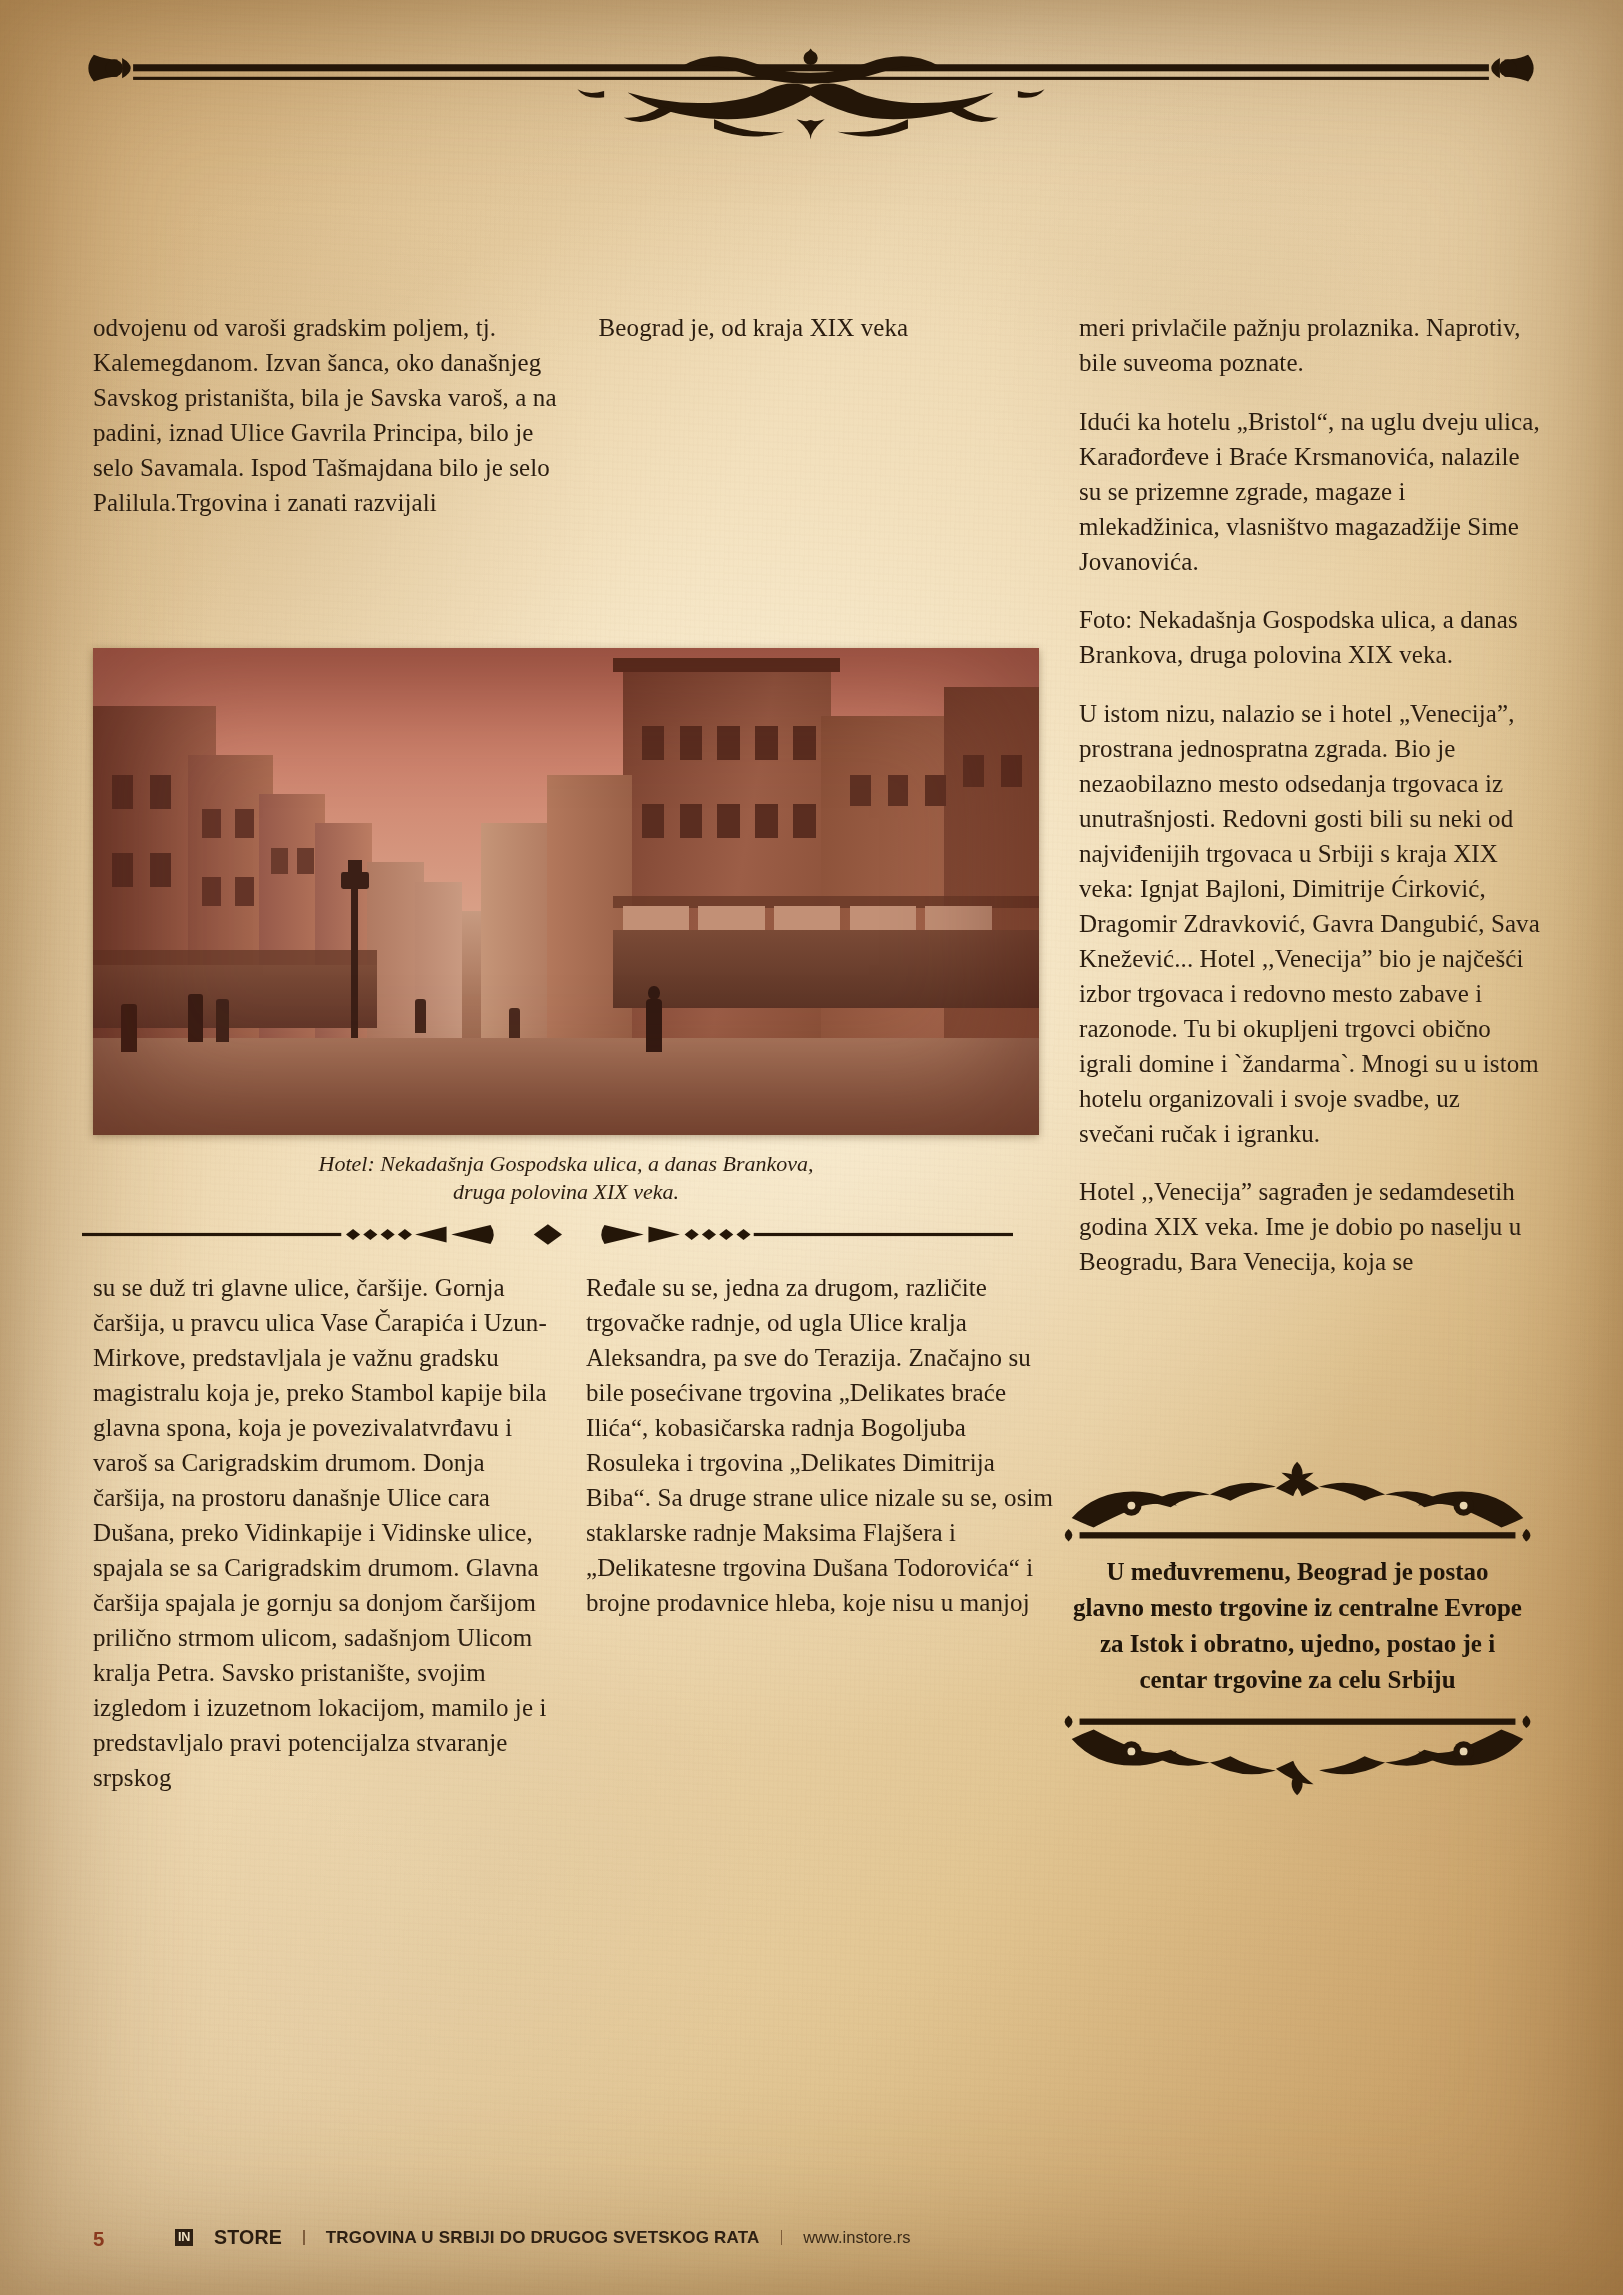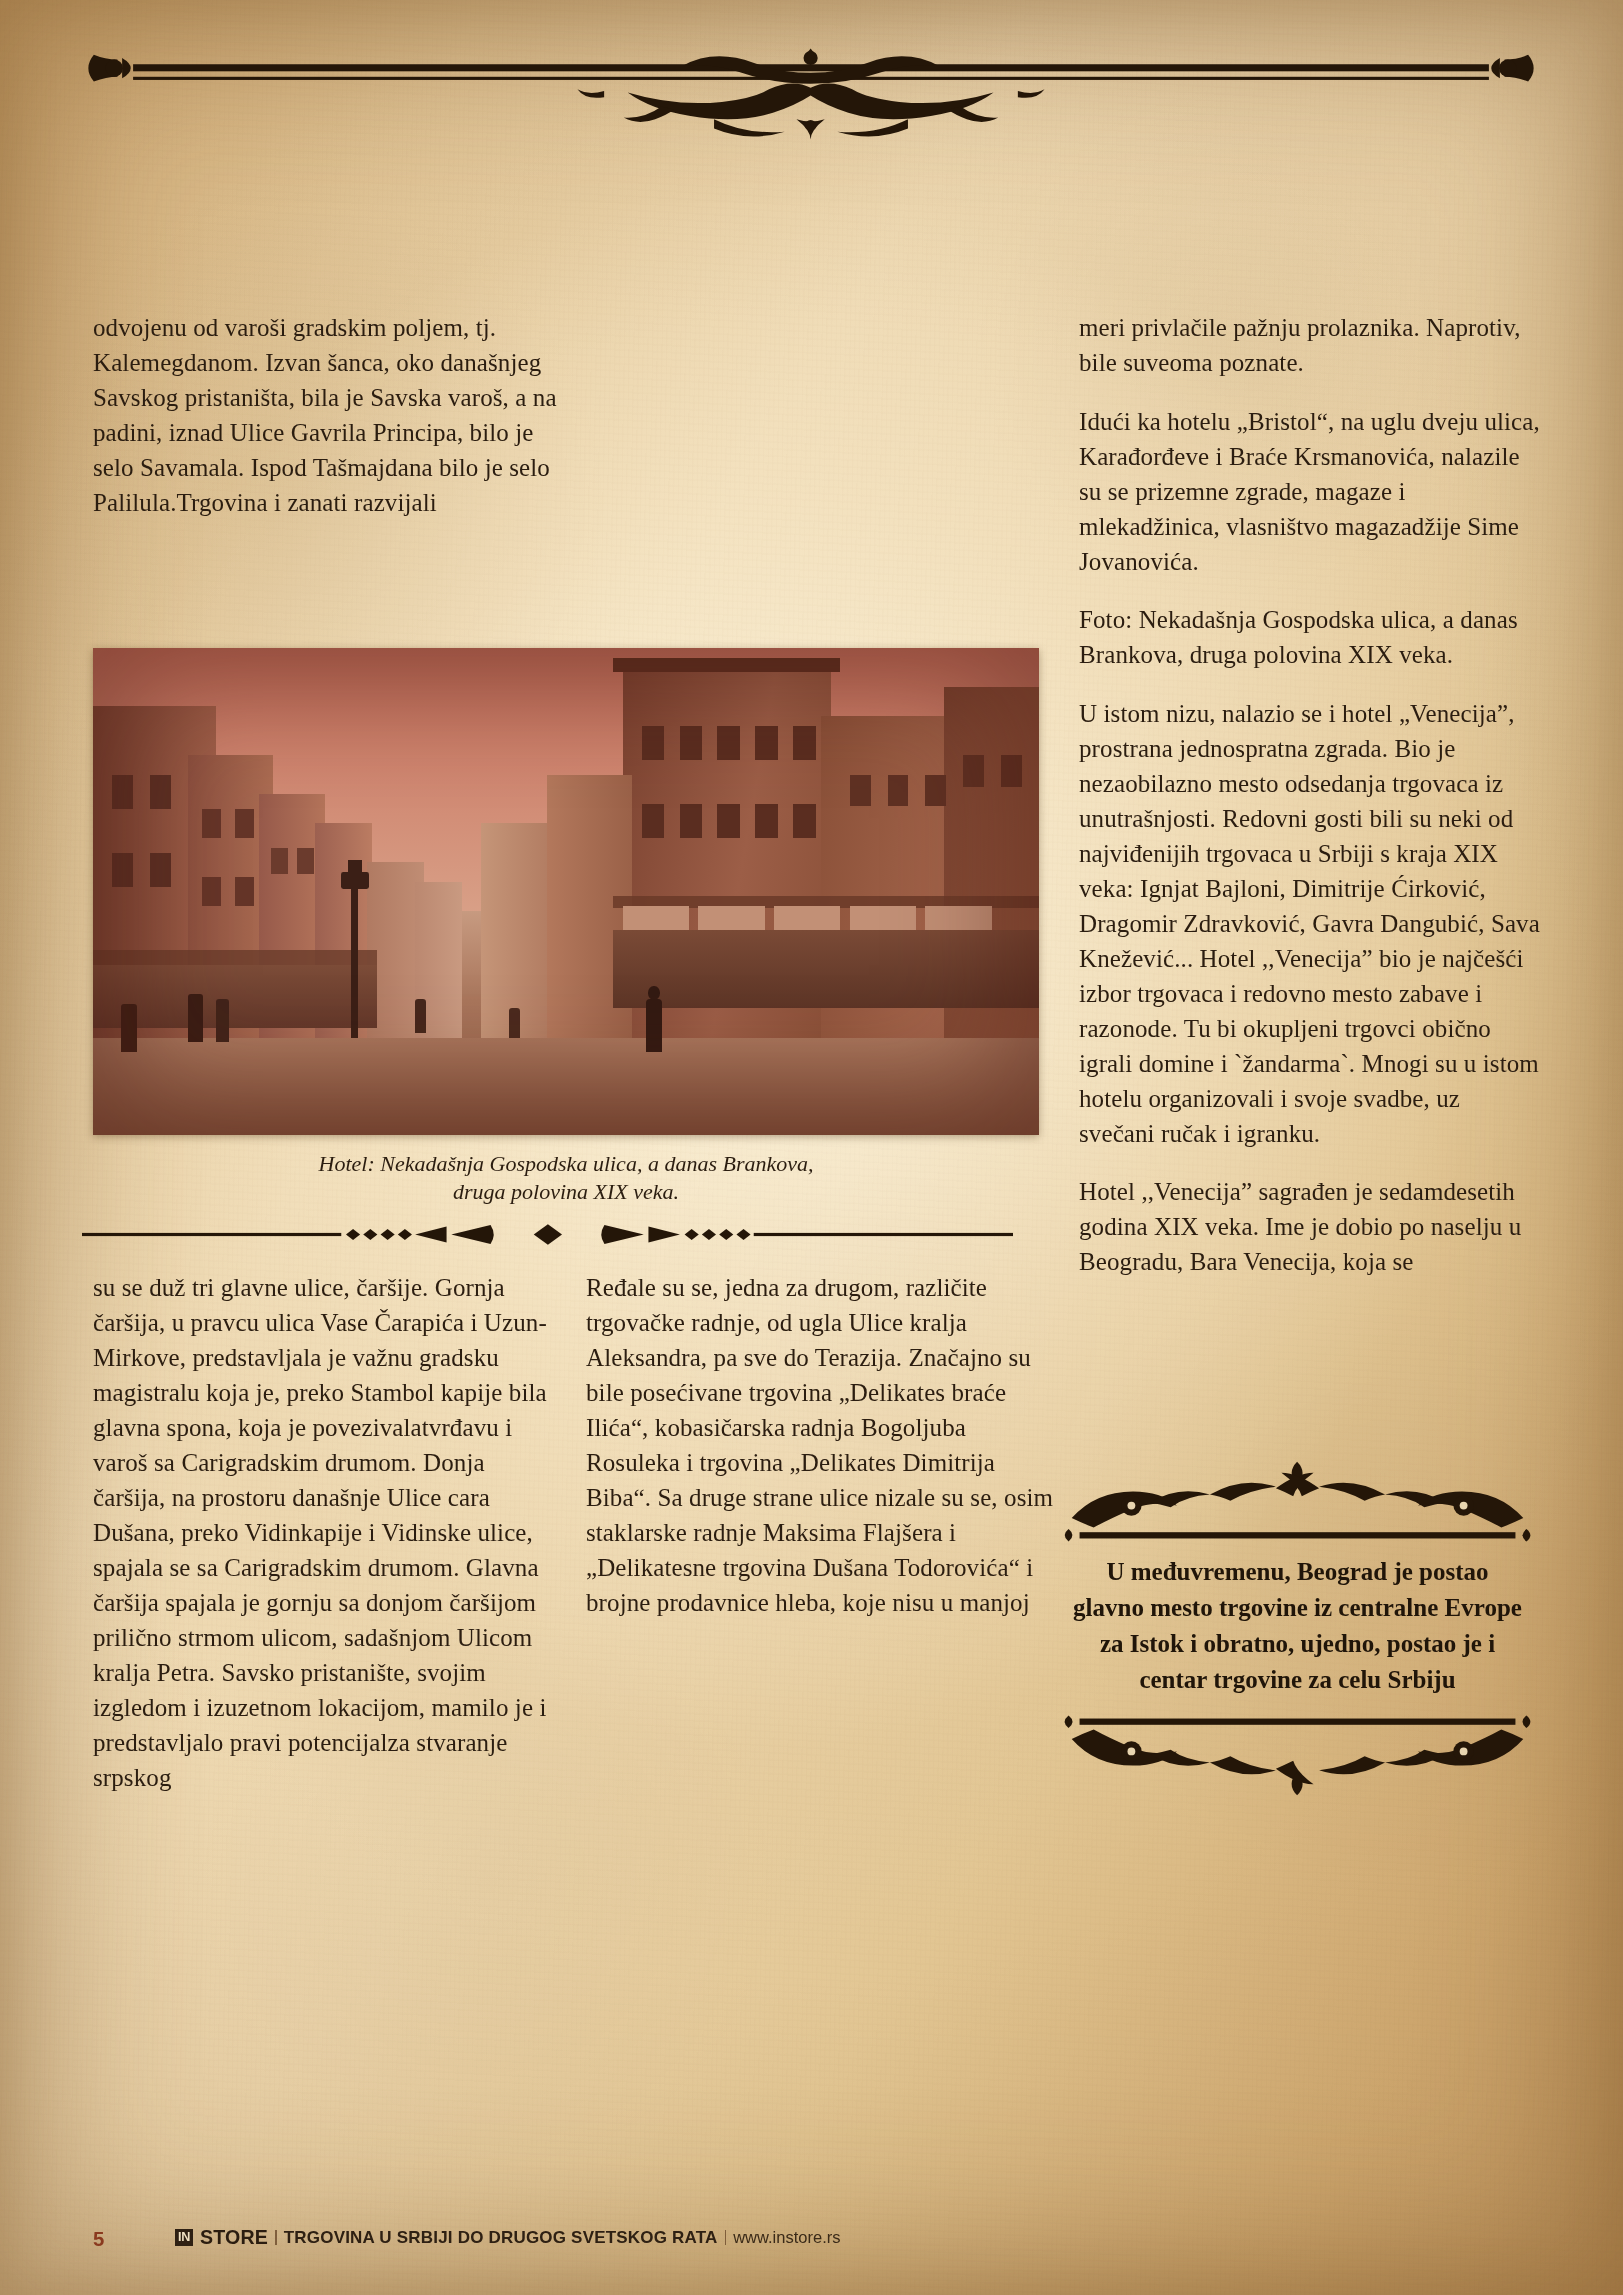--- a/index.html
+++ b/index.html
@@ -183,21 +183,21 @@
     font-weight: bold;
     font-size: 20.4px;
     color: #8a3a1f;
   }
   .footer-bar {
     position: absolute;
     left: 82px;
     top: 0px;
     display: flex;
     align-items: center;
-    gap: 7px;
+    gap: 21px;
     font-family: "Liberation Sans", sans-serif;
     font-size: 16.5px;
     color: #2e2013;
     white-space: nowrap;
   }
   .logo-mark {
     display: inline-block;
     background: #2e2013;
     color: #efe0c2;
     font-weight: bold;
@@ -270,20 +270,21 @@
   </svg>
 </div>
 
 <div class="content">
 
   <div class="col col-1">
     <p class="body">odvojenu od varoši gradskim poljem, tj.  Kalemegdanom. Izvan šanca, oko današnjeg Savskog pristaništa, bila je Savska varoš, a na padini, iznad Ulice Gavrila Principa, bilo je selo Savamala. Ispod Tašmajdana bilo je selo Palilula.Trgovina i zanati razvijali</p>
   </div>
 
   <div class="col col-2">
+    <p class="body indent">Beograd je, od kraja XIX veka</p>
   </div>
 
   <div class="col col-3">
     <p class="body">meri privlačile pažnju prolaznika. Naprotiv, bile suveoma poznate.</p>
     <p class="body">Idući ka hotelu „Bristol“, na uglu dveju ulica, Karađorđeve i Braće Krsmanovića, nalazile su se prizemne zgrade, magaze i mlekadžinica, vlasništvo magazadžije Sime Jovanovića.</p>
     <p class="body">Foto: Nekadašnja Gospodska ulica, a danas Brankova, druga polovina  XIX veka.</p>
     <p class="body">U istom nizu, nalazio se i hotel „Venecija”, prostrana jednospratna zgrada. Bio je nezaobilazno mesto odsedanja trgovaca iz unutrašnjosti. Redovni gosti bili su neki od najviđenijih trgovaca u Srbiji s kraja XIX veka: Ignjat Bajloni, Dimitrije Ćirković, Dragomir Zdravković, Gavra Dangubić, Sava Knežević... Hotel ,,Venecija” bio je najčešći izbor trgovaca i redovno mesto zabave i razonode. Tu bi okupljeni trgovci obično igrali domine i `žandarma`. Mnogi su u istom hotelu organizovali i svoje svadbe, uz svečani ručak i igranku.</p>
     <p class="body">Hotel ,,Venecija” sagrađen je sedamdesetih godina XIX veka. Ime je dobio po naselju u Beogradu, Bara Venecija, koja se</p>
   </div>
 

